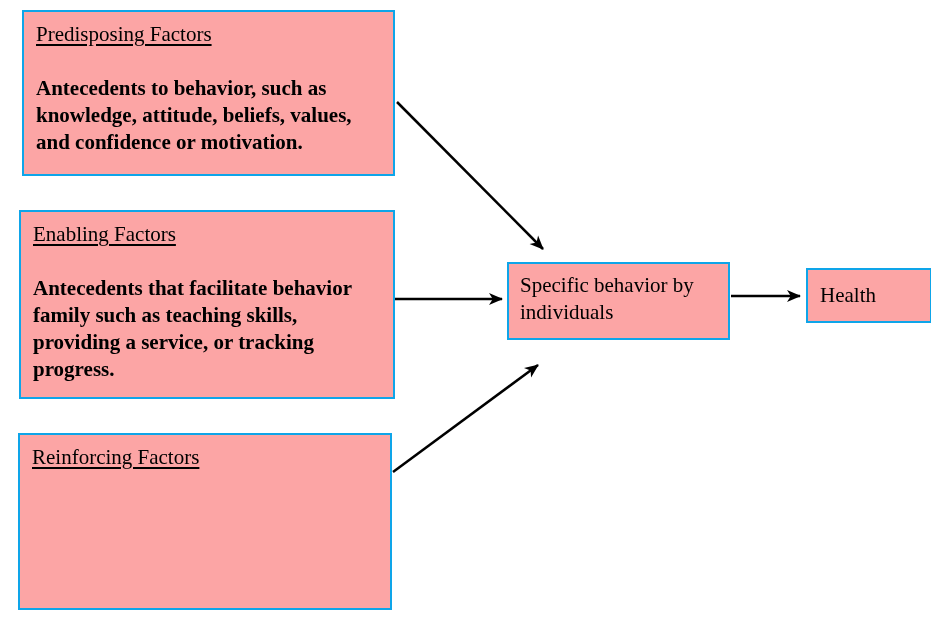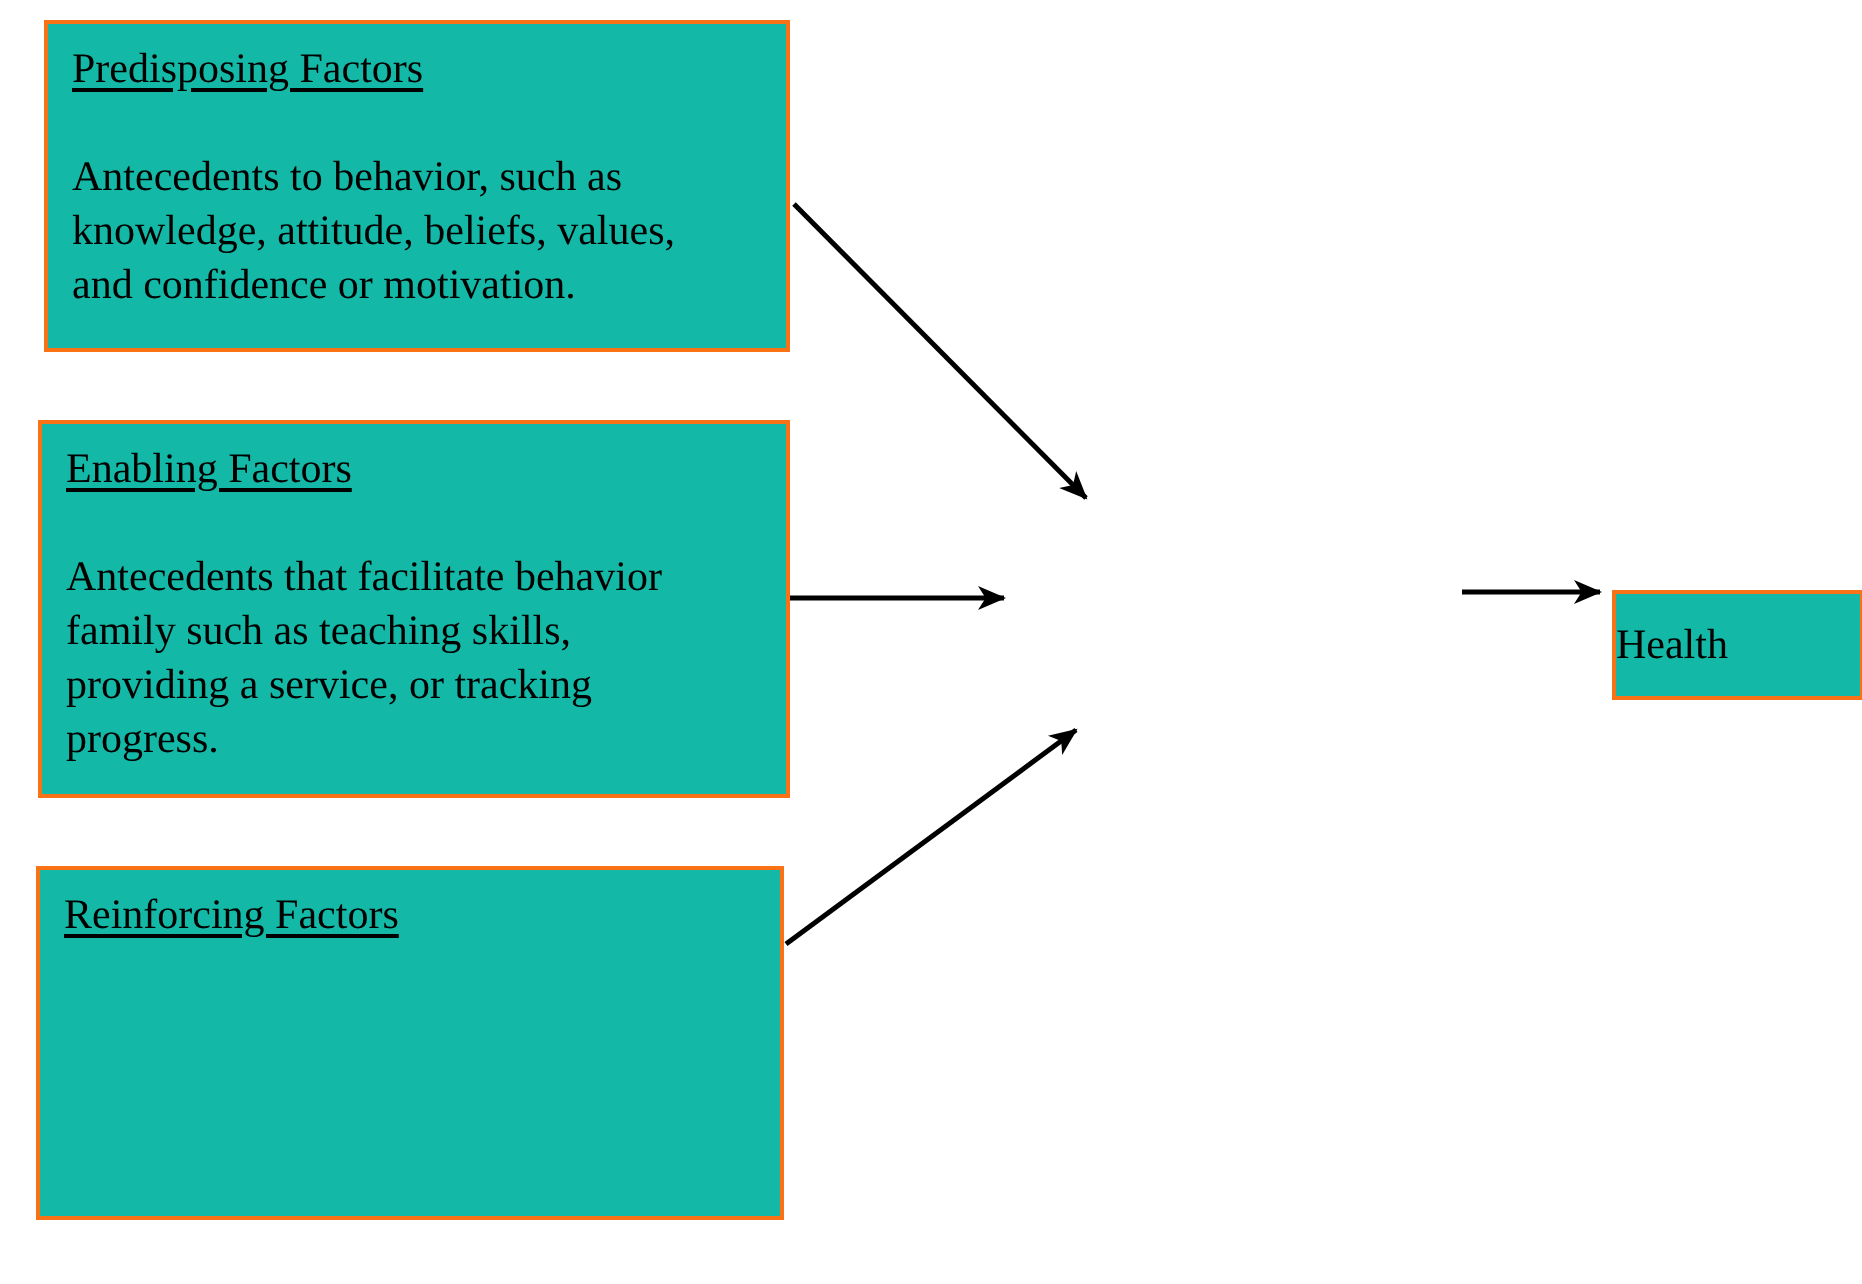--- a/index.html
+++ b/index.html
@@ -20,51 +20,51 @@
     position: absolute;
     left: 0;
     top: 0;
     width: 931px;
     height: 642px;
     pointer-events: none;
   }
   .node {
     position: absolute;
     box-sizing: border-box;
-    border: 2px solid #f97316;
-    background: #14b8a6;
+    border: 2px solid #0ea5e9;
+    background: #fca5a5;
     font-size: 21px;
     line-height: 27px;
     overflow: hidden;
   }
   .factor-box {
     padding: 9px 8px 4px 12px;
   }
   .factor-title {
     text-decoration: underline;
     text-underline-offset: 3px;
     margin: 0 0 27px 0;
   }
   .factor-body {
     white-space: pre-line;
+    font-weight: bold;
   }
   #node-predisposing { left: 22px;  top: 10px;  width: 373px; height: 166px; }
   #node-enabling     { left: 19px;  top: 210px; width: 376px; height: 189px; }
   #node-reinforcing  { left: 18px;  top: 433px; width: 374px; height: 177px; }
   #node-behavior {
     left: 507px; top: 262px; width: 223px; height: 78px;
     padding: 8px 6px 4px 11px;
     white-space: pre-line;
   }
   #node-health {
     left: 806px; top: 268px; width: 126px; height: 55px;
     display: flex;
     align-items: center;
-    padding-left: 0;
-    margin-top: 27px;
+    padding-left: 12px;
   }
   .edge-line {
     stroke: #000000;
     stroke-width: 2.5;
     fill: none;
   }
 </style>
 </head>
 <body>
 
@@ -94,18 +94,20 @@
     <div class="factor-body">Antecedents that facilitate behavior
 family such as teaching skills,
 providing a service, or tracking
 progress.</div>
   </div>
 
   <div class="node factor-box" id="node-reinforcing">
     <div class="factor-title">Reinforcing Factors</div>
   </div>
 
+  <div class="node" id="node-behavior">Specific behavior by
+individuals</div>
 
   <div class="node" id="node-health">
       <span>Health</span>
     </div>
 
 </div>
 
 </body></html>

